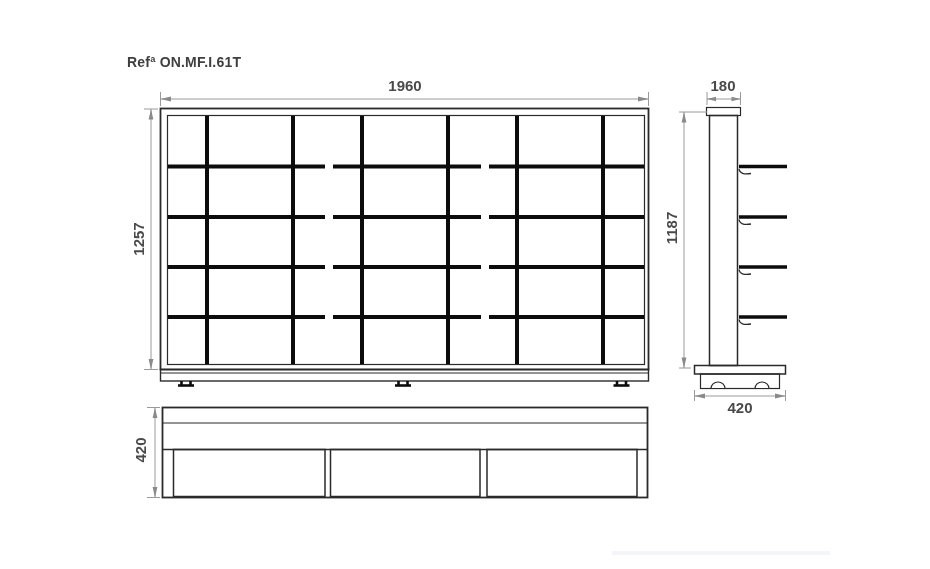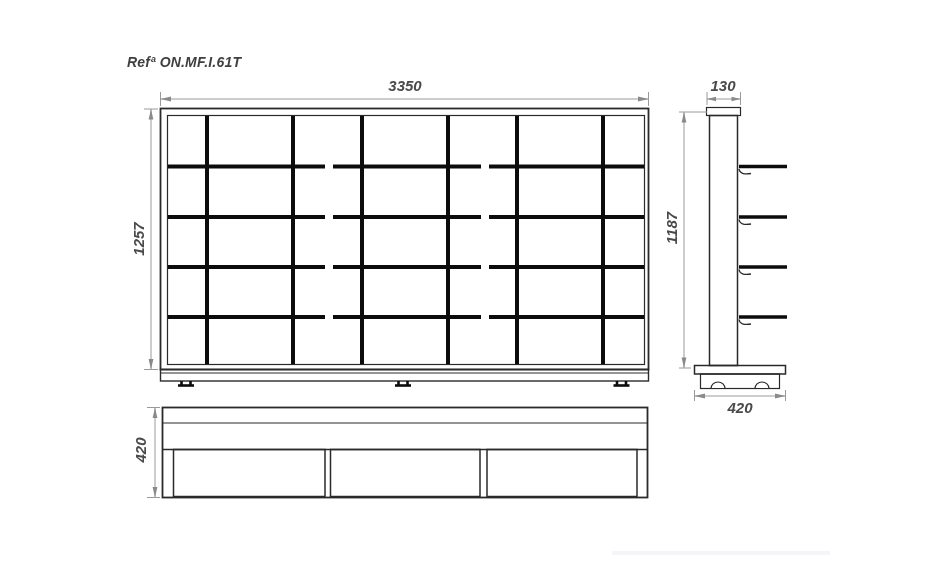--- a/index.html
+++ b/index.html
@@ -1,21 +1,20 @@
 <!DOCTYPE html>
 <html style="--background: #ffffff; --outline: #2a2a2a; --thick-line: #0c0c0c; --dim-line: #9a9a9a; --dim-arrow: #8a8a8a; --dim-text: #4a4a4a; --ref-text: #3f3f3f; --watermark-text: #f8f8f8; --watermark-shadow: #d6d6d6;"><head>
 <meta charset="utf-8">
 <style>
   html,body { margin:0; padding:0; background:#fff; }
   .canvas {
     position:relative; width:830px; height:569px;
     background: var(--background,#fff);
     font-family: "Liberation Sans", sans-serif;
     overflow:hidden;
-    font-style:italic;
   }
   svg.drawing { position:absolute; left:0; top:0; }
   .ln        { stroke: var(--outline,#2a2a2a); fill:none; }
   .thick-ln  { stroke: var(--thick-line,#0c0c0c); fill:none; }
   .dim-ln    { stroke: var(--dim-line,#9a9a9a); fill:none; stroke-width:1; }
   .arrow     { fill: var(--dim-arrow,#8a8a8a); stroke:none; }
   .bump      { stroke: var(--outline,#2a2a2a); fill:#fff; }
   .ref-label {
     position:absolute; left:127px; top:54px;
     font-size:14px; font-weight:bold; letter-spacing:.2px;
@@ -173,21 +172,21 @@
 
     <g>
       <line class="dim-ln" x1="160" y1="407.5" x2="147" y2="407.5"></line>
       <line class="dim-ln" x1="160" y1="497.5" x2="147" y2="497.5"></line>
       <line class="dim-ln" x1="155" y1="407.5" x2="155" y2="497.5"></line>
       <path class="arrow" d="M155,407.5 L152.6,418 L157.4,418 Z"></path>
       <path class="arrow" d="M155,497.5 L152.6,487 L157.4,487 Z"></path>
     </g>
   </svg>
 
-  <div class="dim-label" style="left:405px; top:85px;">3350</div>
+  <div class="dim-label" style="left:405px; top:85px;">1960</div>
   <div class="dim-label v" style="left:138px; top:239px;">1257</div>
-  <div class="dim-label" style="left:723px; top:85px;">130</div>
+  <div class="dim-label" style="left:723px; top:85px;">180</div>
   <div class="dim-label v" style="left:671px; top:228px;">1187</div>
   <div class="dim-label" style="left:740px; top:407px;">420</div>
   <div class="dim-label v" style="left:140px; top:450px;">420</div>
 
   <div class="watermark-underline"></div>
 </div>
 
 </body></html>

